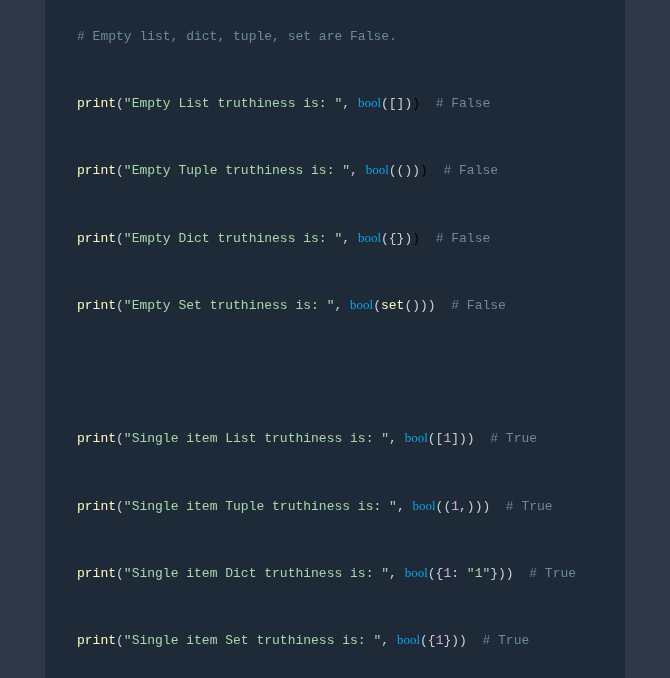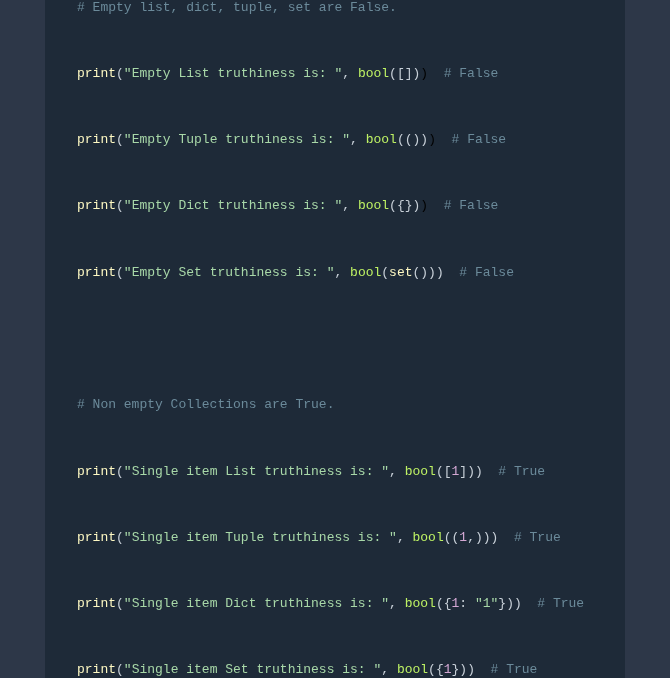--- a/index.html
+++ b/index.html
@@ -24,21 +24,21 @@
 
     .code-block {
       font-size: 13px;
       line-height: 1.7;
       white-space: pre;
     }
 
     .comment { color: #6b8a9a; }
     .keyword-print { color: #fef9c3; }
     .string { color: #a8d8a8; }
-    .func-bool { color: #bef264; }
+    .func-bool { color: #0ea5e9; font-family: Liberation Serif, serif; }
     .number { color: #d4a8d4; }
     .punctuation { color: #c8d0d8; }
 
     .line { display: block; }
   </style>
 </head>
 <body>
 
 <div class="code-container">
   <div class="code-block">
@@ -49,21 +49,20 @@
     
     
     
     
     <span class="line comment"># Empty list, dict, tuple, set are False.</span>
     <span class="line"><span class="keyword-print">print</span><span class="punctuation">(</span><span class="string">"Empty List truthiness is: "</span><span class="punctuation">, </span><span class="func-bool">bool</span><span class="punctuation">([])</span>)  <span class="comment"># False</span></span>
     <span class="line"><span class="keyword-print">print</span><span class="punctuation">(</span><span class="string">"Empty Tuple truthiness is: "</span><span class="punctuation">, </span><span class="func-bool">bool</span><span class="punctuation">(())</span>)  <span class="comment"># False</span></span>
     <span class="line"><span class="keyword-print">print</span><span class="punctuation">(</span><span class="string">"Empty Dict truthiness is: "</span><span class="punctuation">, </span><span class="func-bool">bool</span><span class="punctuation">({})</span>)  <span class="comment"># False</span></span>
     <span class="line"><span class="keyword-print">print</span><span class="punctuation">(</span><span class="string">"Empty Set truthiness is: "</span><span class="punctuation">, </span><span class="func-bool">bool</span><span class="punctuation">(</span><span class="keyword-print">set</span><span class="punctuation">()))</span>  <span class="comment"># False</span></span>
     <span class="line">&nbsp;</span>
-    <span class="line comment"># Non empty Collections are True.</span>
     <span class="line"><span class="keyword-print">print</span><span class="punctuation">(</span><span class="string">"Single item List truthiness is: "</span><span class="punctuation">, </span><span class="func-bool">bool</span><span class="punctuation">([</span><span class="number">1</span><span class="punctuation">]))</span>  <span class="comment"># True</span></span>
     <span class="line"><span class="keyword-print">print</span><span class="punctuation">(</span><span class="string">"Single item Tuple truthiness is: "</span><span class="punctuation">, </span><span class="func-bool">bool</span><span class="punctuation">((</span><span class="number">1</span><span class="punctuation">,)))</span>  <span class="comment"># True</span></span>
     <span class="line"><span class="keyword-print">print</span><span class="punctuation">(</span><span class="string">"Single item Dict truthiness is: "</span><span class="punctuation">, </span><span class="func-bool">bool</span><span class="punctuation">({</span><span class="number">1</span><span class="punctuation">: </span><span class="string">"1"</span><span class="punctuation">}))</span>  <span class="comment"># True</span></span>
     <span class="line"><span class="keyword-print">print</span><span class="punctuation">(</span><span class="string">"Single item Set truthiness is: "</span><span class="punctuation">, </span><span class="func-bool">bool</span><span class="punctuation">({</span><span class="number">1</span><span class="punctuation">}))</span>  <span class="comment"># True</span></span>
     
     
     
     
     
     

